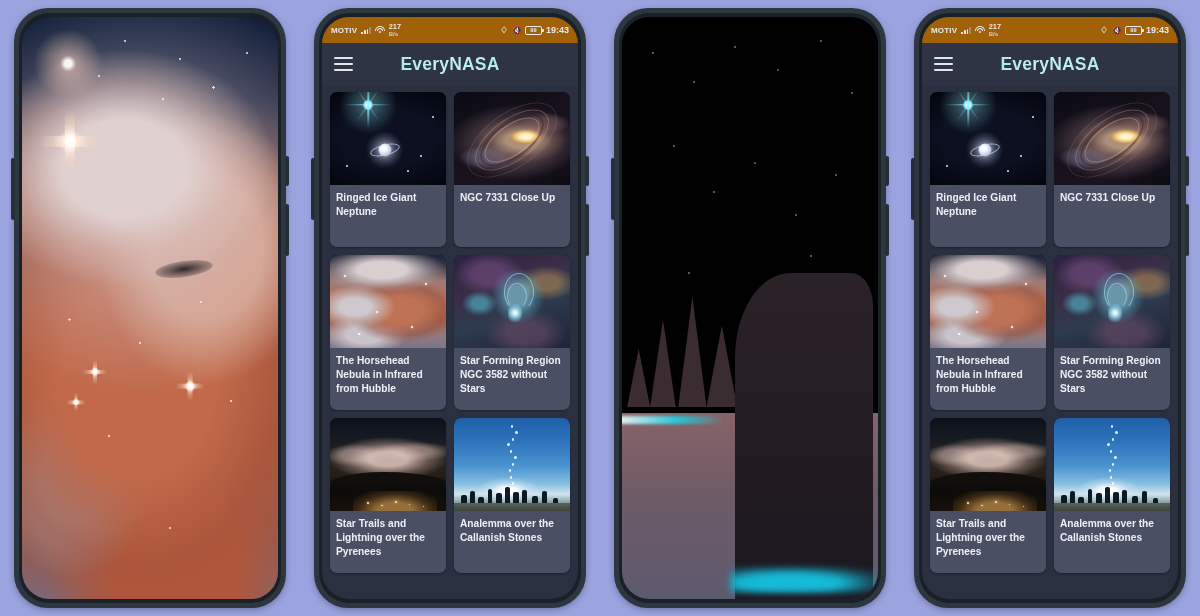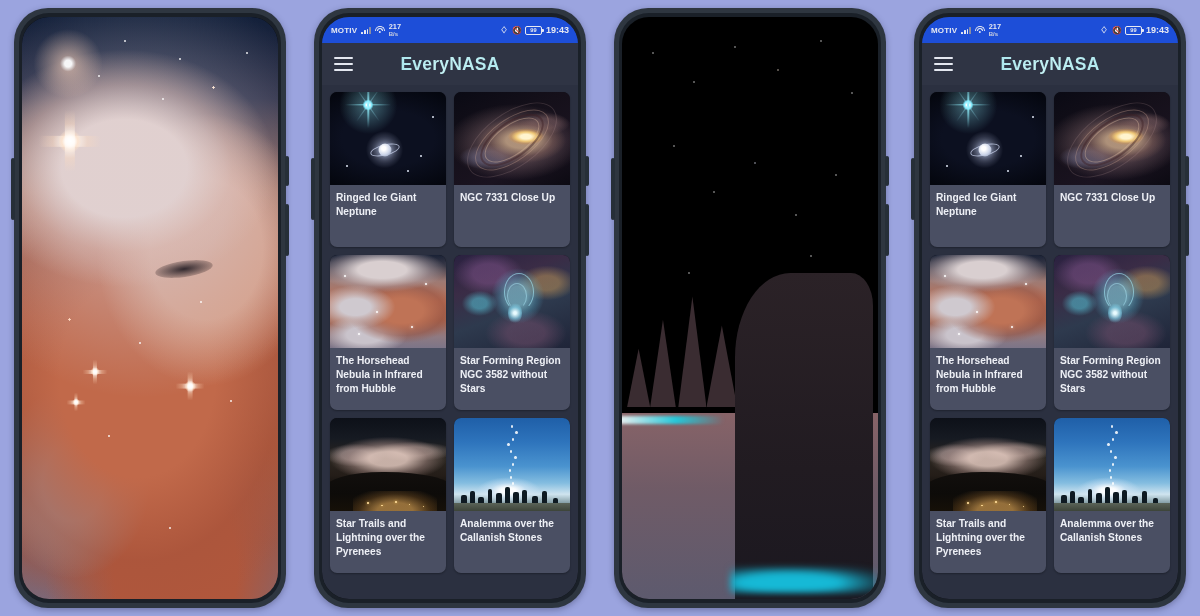--- a/index.html
+++ b/index.html
@@ -163,21 +163,21 @@
   .spike { position: absolute; bottom: 33%; background: #3a2c31; }
   .sp1 { left: 2%;  width: 9%;  height: 10%; clip-path: polygon(50% 0,100% 100%,0 100%); }
   .sp2 { left: 11%; width: 10%; height: 15%; clip-path: polygon(50% 0,100% 100%,0 100%); }
   .sp3 { left: 22%; width: 11%; height: 19%; clip-path: polygon(50% 0,100% 100%,0 100%); }
   .sp4 { left: 33%; width: 12%; height: 14%; clip-path: polygon(50% 0,100% 100%,0 100%); }
 
   
   .app { position: absolute; inset: 0; background: #2b3040; display: flex; flex-direction: column; }
   .statusbar {
     height: 26px; flex: 0 0 26px;
-    background: #1d4ed8;
+    background: #a16207;
     display: flex; align-items: center; justify-content: space-between;
     padding: 0 9px; color: #e7e9f2; font-size: 8.5px; font-weight: bold;
   }
   .sb-left, .sb-right { display: flex; align-items: center; gap: 4px; }
   .carrier { letter-spacing: .2px; font-size: 8px; }
   .sig { display: flex; align-items: flex-end; gap: 1px; height: 8px; }
   .sig i { width: 1.6px; background: #e7e9f2; display: block; border-radius: .5px; }
   .sig i:nth-child(1){height:2.5px}.sig i:nth-child(2){height:4px}
   .sig i:nth-child(3){height:5.5px}.sig i:nth-child(4){height:7px;background:#8b8fa3}
   .wifi { position: relative; width: 10px; height: 8px; }

